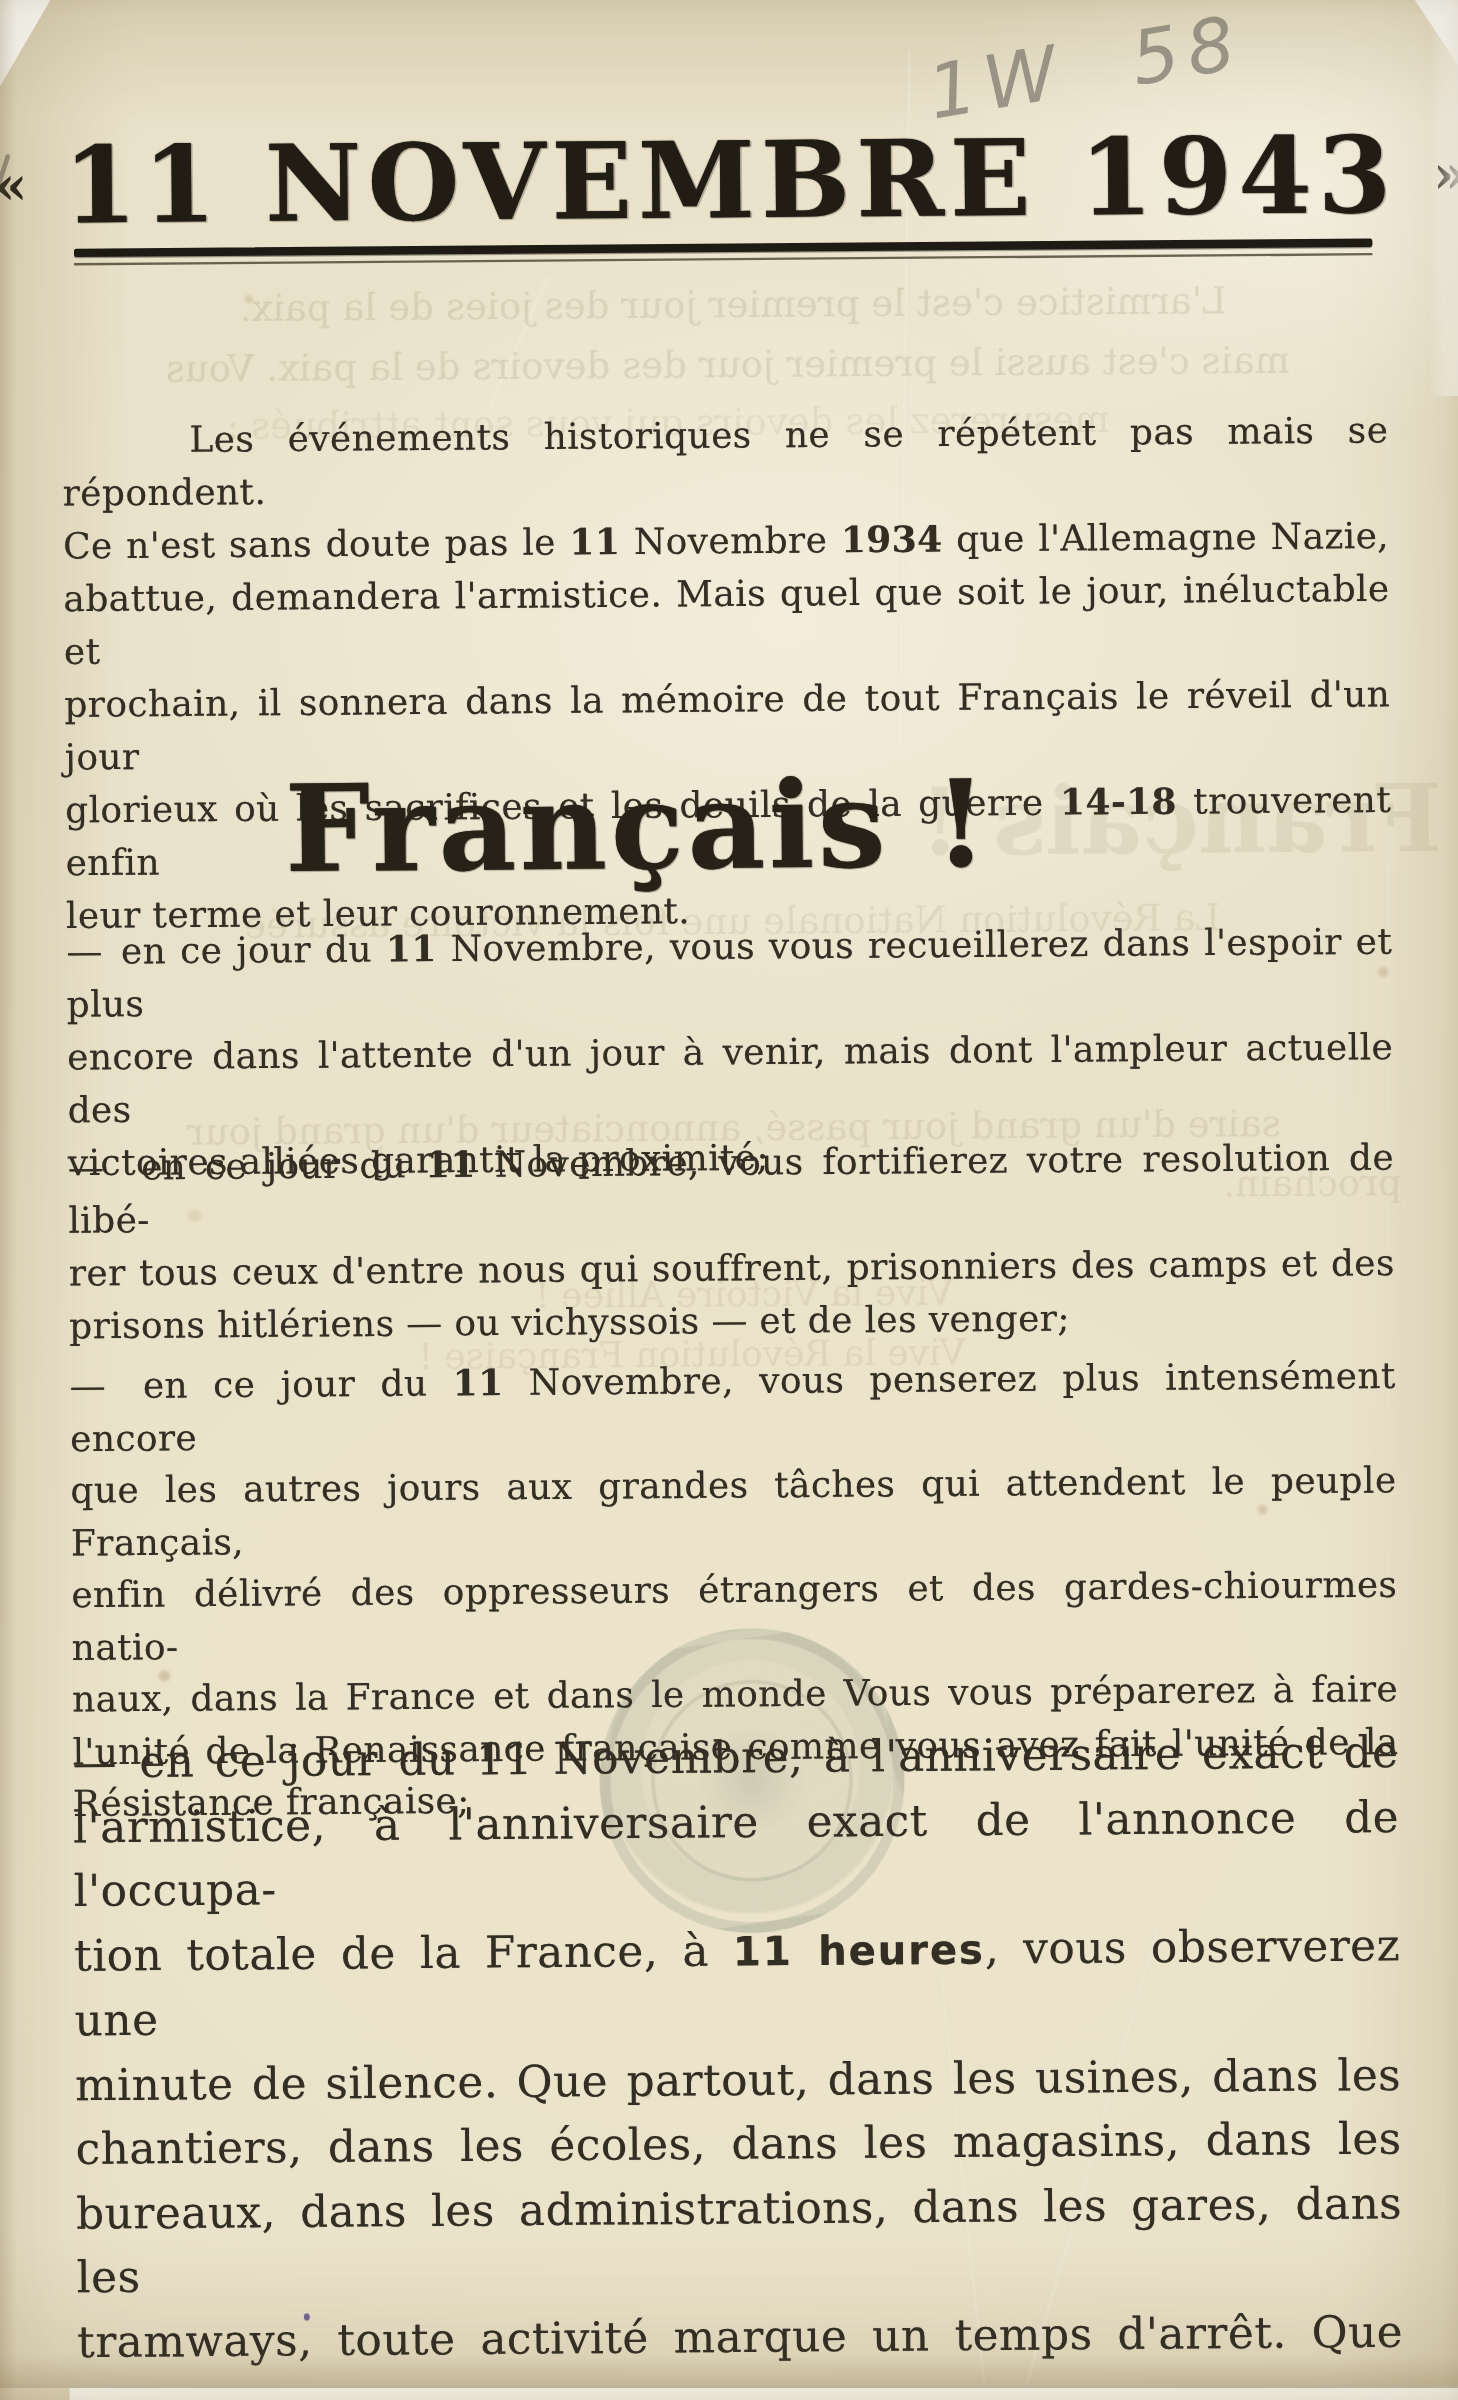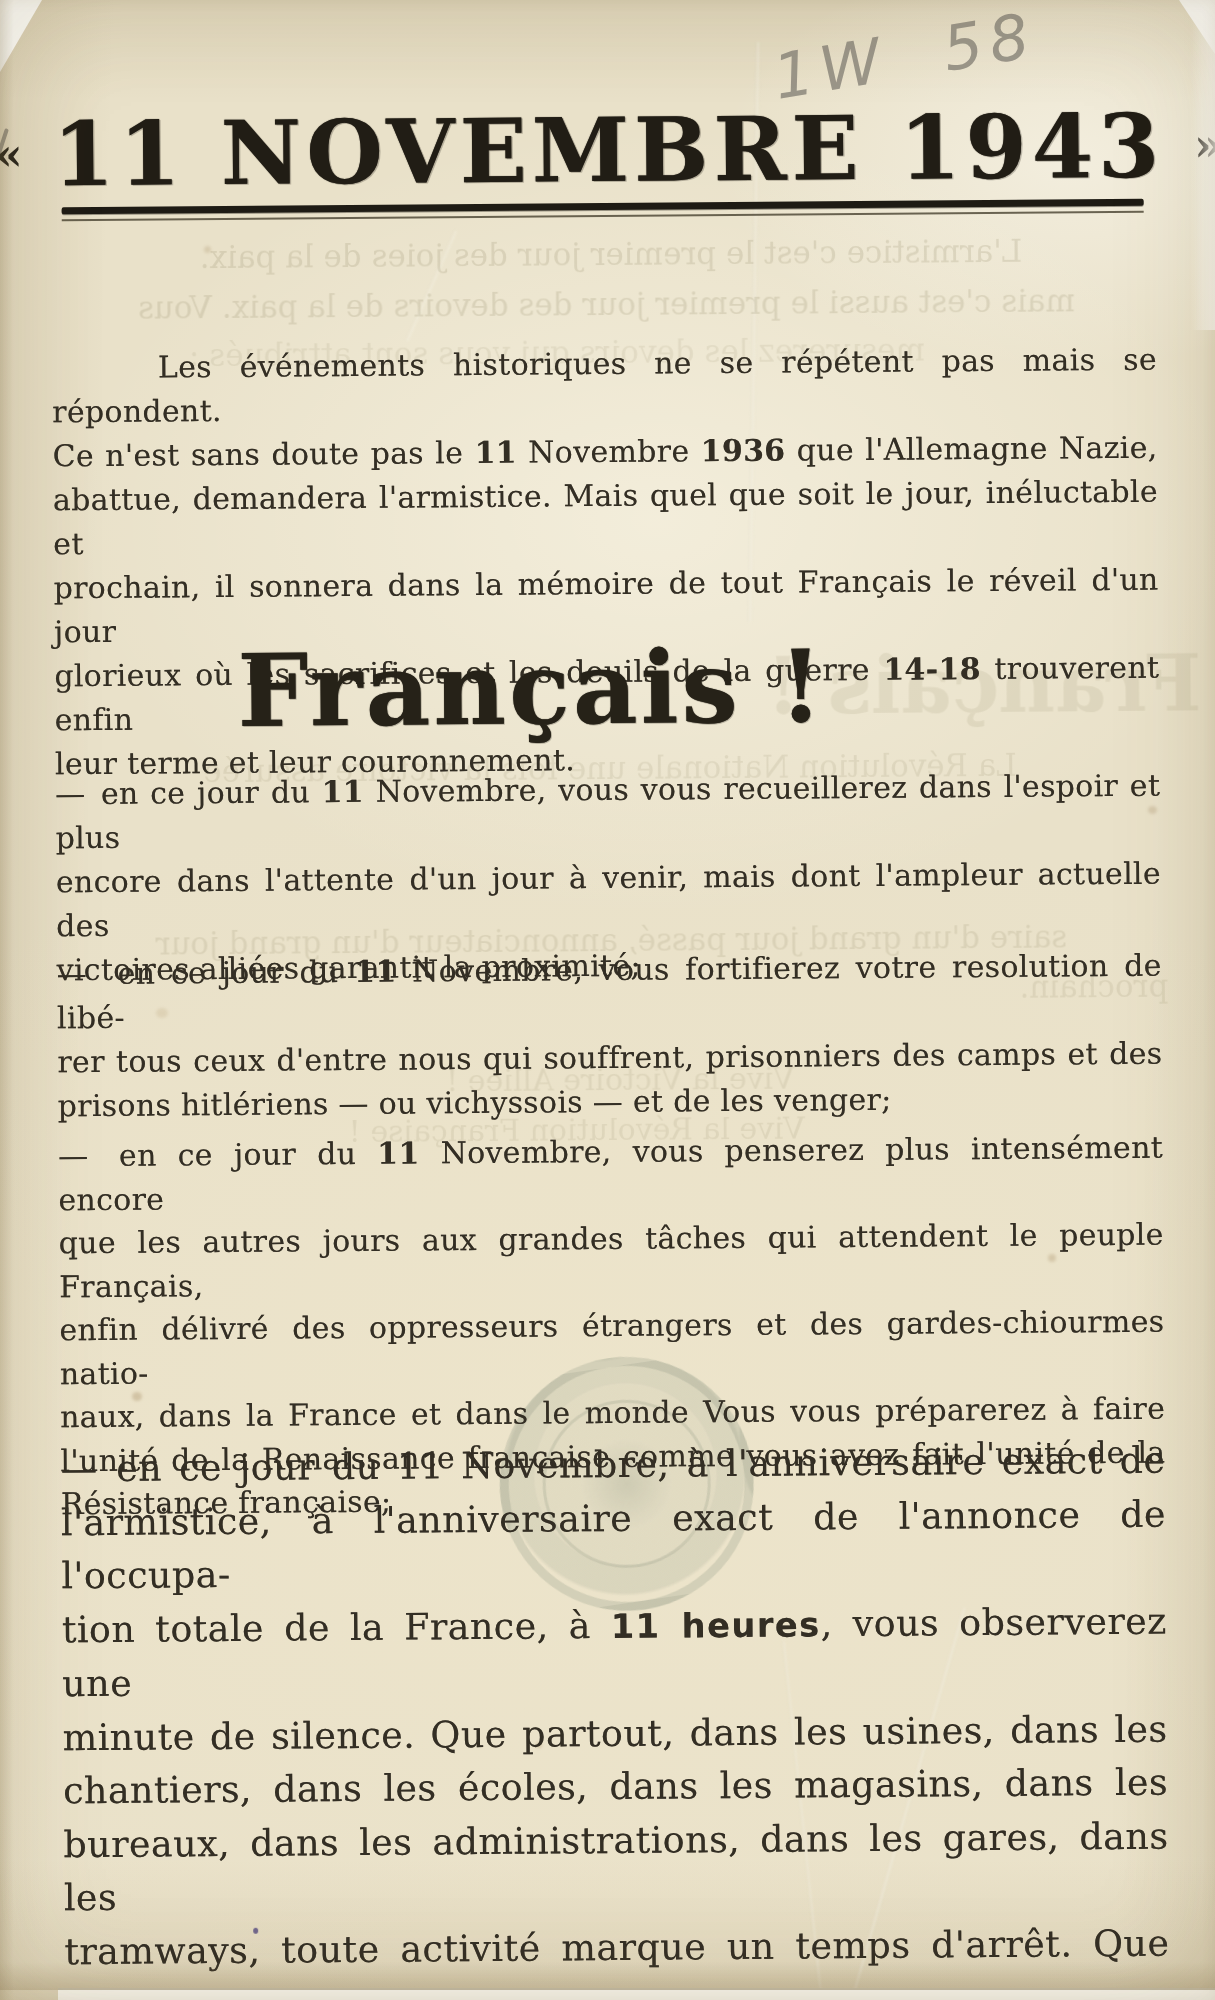--- a/index.html
+++ b/index.html
@@ -184,21 +184,21 @@
     <div class="title-row">
       <span class="guillemet left">«</span><span class="title-main">11 NOVEMBRE 1943</span><span class="guillemet right">»</span>
     </div>
     <div class="title-rule">
       <div class="thick"></div>
       <div class="thin"></div>
     </div>
 
     <div class="para" id="intro">
         <div class="tline">Les événements historiques ne se répétent pas mais se répondent.</div>
-        <div class="tline">Ce n'est sans doute pas le <b>11</b> Novembre <b>1936</b> que l'Allemagne Nazie,</div>
+        <div class="tline">Ce n'est sans doute pas le <b>11</b> Novembre <b>1934</b> que l'Allemagne Nazie,</div>
         <div class="tline">abattue, demandera l'armistice. Mais quel que soit le jour, inéluctable et</div>
         <div class="tline">prochain, il sonnera dans la mémoire de tout Français le réveil d'un jour</div>
         <div class="tline">glorieux où les sacrifices et les deuils de la guerre <b>14-18</b> trouverent enfin</div>
         <div class="tline last">leur terme et leur couronnement.</div>
       </div>
 
     <div class="heading">Français !</div>
 
     <div class="para" id="b1">
         <div class="tline">— en ce jour du <b>11</b> Novembre, vous vous recueillerez dans l'espoir et plus</div>

